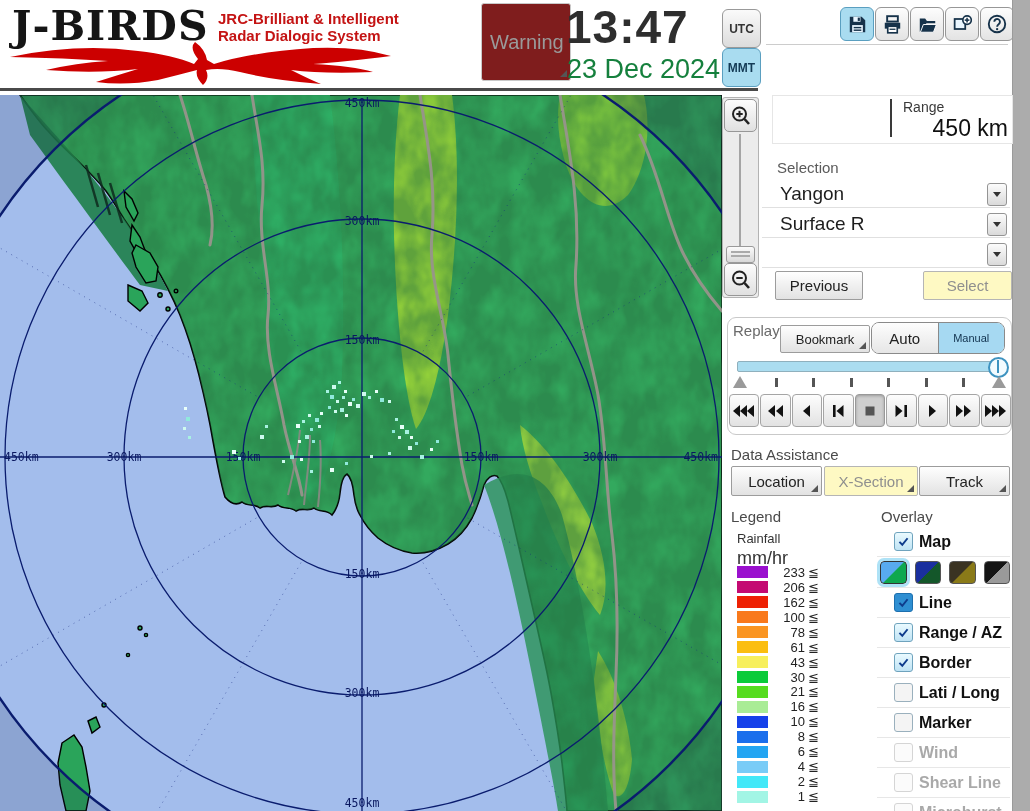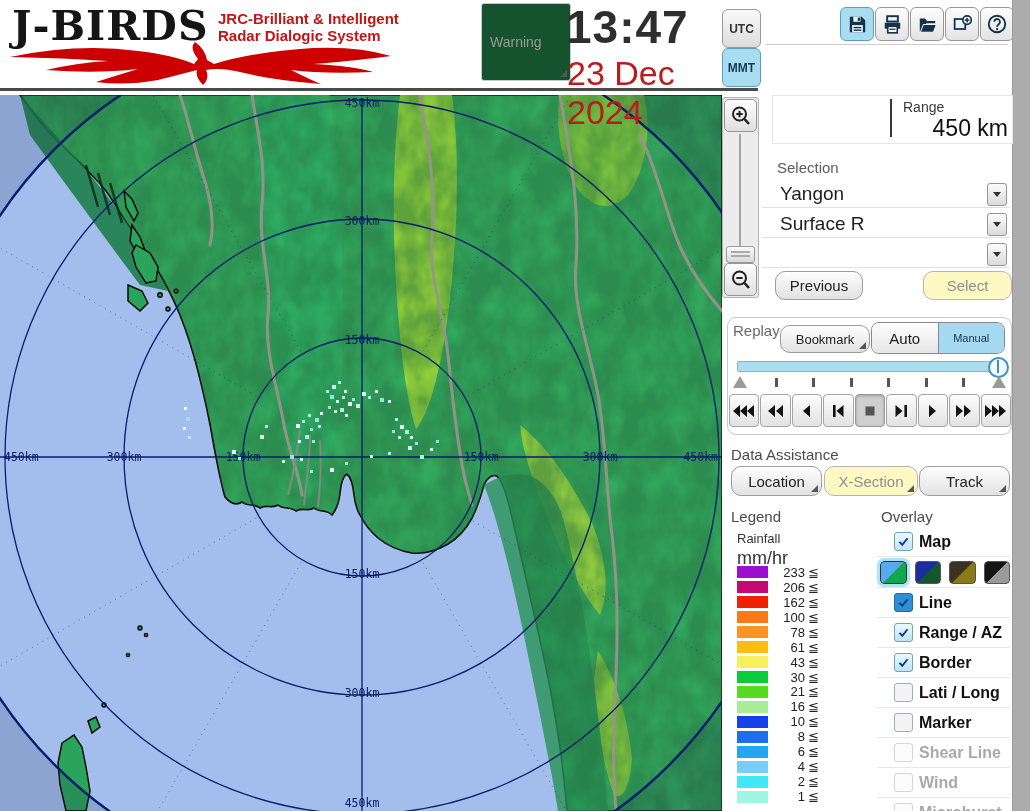--- a/index.html
+++ b/index.html
@@ -7,26 +7,26 @@
        font-family:"Liberation Sans",sans-serif;-webkit-font-smoothing:antialiased;}
   .abs{position:absolute;}
 
   
   #header{left:0;top:0;width:1030px;height:95px;background:#fff;}
   #header-rule{left:0;top:88px;width:758px;height:3px;background:#4a4a4a;}
   #logo-title{left:12px;top:2px;font-family:"DejaVu Serif",serif;font-weight:bold;
               font-size:41px;color:#151515;letter-spacing:1px;}
   #logo-sub{left:218px;top:10px;color:#c41414;font-weight:bold;font-size:15px;line-height:17px;}
   #logo-eagle{left:8px;top:40px;}
-  #warning-btn{left:481px;top:3px;width:80px;height:76px;background:#14532d;border:1px solid #c9c9c9;
-               border-radius:3px;color:#9a9a9a;font-size:14px;display:flex;align-items:center;padding-left:8px;}
+  #warning-btn{left:481px;top:3px;width:80px;height:76px;background:#7f1d1d;border:1px solid #c9c9c9;
+               border-radius:3px;color:#9a9a9a;font-size:20px;display:flex;align-items:center;padding-left:8px;}
   .corner::after{content:"";position:absolute;right:3px;bottom:3px;width:0;height:0;
                  border-left:7px solid transparent;border-bottom:7px solid #555;}
   #clock-time{left:566px;top:0px;width:160px;font-size:46px;font-weight:bold;color:#2e2e2e;letter-spacing:1px;}
-  #clock-date{left:567px;top:54px;width:170px;font-size:34px;color:#b91c1c;}
+  #clock-date{left:567px;top:54px;width:170px;font-size:27px;color:#15803d;}
   .tz-btn{left:722px;width:37px;height:37px;border-radius:6px;border:1px solid #999;
           background:linear-gradient(#fafafa,#dcdcdc);font-size:12px;font-weight:bold;color:#333;
           display:flex;align-items:center;justify-content:center;}
   #tz-utc{top:9px;}
   #tz-mmt{top:48px;background:#a9dcf0;border-color:#5a9fc0;color:#143a55;}
   .tool-btn{top:7px;width:32px;height:32px;border-radius:6px;border:1px solid #979797;
             background:linear-gradient(#fdfdfd,#e3e3e3);display:flex;align-items:center;justify-content:center;}
   .tool-btn.active{background:#a9dcf0;border-color:#5a9fc0;}
   #icons-rule{left:766px;top:44px;width:242px;height:1px;background:#ccc;}
   #panel-collapse{left:1015px;top:16px;width:0;height:0;border-top:6px solid transparent;
@@ -39,21 +39,21 @@
   #range-divider{left:890px;top:99px;width:2px;height:38px;background:#3a3a3a;}
   #range-label{left:903px;top:99px;font-size:14px;color:#3a3a3a;}
   #range-value{left:900px;top:115px;width:108px;font-size:23px;color:#101010;text-align:right;}
   #selection-label{left:777px;top:159px;font-size:15px;color:#5a5a5a;}
   .dd-row{left:762px;width:248px;height:27px;background:#fff;border-bottom:1px solid #e0e0e0;}
   .dd-value{position:absolute;left:18px;top:3px;font-size:19px;color:#1d1d1d;}
   .dd-arrow{position:absolute;right:3px;top:3px;width:18px;height:21px;border:1px solid #949494;border-radius:3px;
             background:linear-gradient(#fcfcfc,#dadada);display:flex;align-items:center;justify-content:center;}
   .dd-arrow i{width:0;height:0;border-left:4px solid transparent;border-right:4px solid transparent;
               border-top:5px solid #333;}
-  .btn{border:1px solid #9c9c9c;border-radius:10px;background:linear-gradient(#fefefe,#e2e2e2);
+  .btn{border:1px solid #9c9c9c;border-radius:2px;background:linear-gradient(#fefefe,#e2e2e2);
        font-size:15px;color:#222;display:flex;align-items:center;justify-content:center;}
   .btn.disabled{background:#fef9c3;border-color:#b5b5b5;color:#8f8f8f;}
   #prev-btn{left:775px;top:271px;width:86px;height:27px;}
   #select-btn{left:923px;top:271px;width:87px;height:27px;}
 
   
   #replay-box{left:727px;top:317px;width:283px;height:116px;border:1px solid #c9c9c9;border-radius:9px;}
   #replay-label{left:733px;top:322px;font-size:15px;color:#6a6a6a;}
   #bookmark-btn{left:780px;top:325px;width:88px;height:26px;font-size:13px;}
   #automanual{left:871px;top:322px;width:132px;height:30px;border:1px solid #8a8a8a;border-radius:8px;
@@ -626,25 +626,25 @@
       <div class="ov-row">
         <span class="cb"></span>
         <span class="ov-text">Lati / Long</span>
       </div>
       <div class="ov-row">
         <span class="cb"></span>
         <span class="ov-text">Marker</span>
       </div>
       <div class="ov-row">
         <span class="cb dis"></span>
+        <span class="ov-text dis">Wind</span>
+      </div>
+      <div class="ov-row">
+        <span class="cb dis"></span>
         <span class="ov-text dis">Shear Line</span>
-      </div>
-      <div class="ov-row">
-        <span class="cb dis"></span>
-        <span class="ov-text dis">Wind</span>
       </div>
       <div class="ov-row">
         <span class="cb dis"></span>
         <span class="ov-text dis">Microburst</span>
       </div>
     </div>
 
 </div>
 
 </body></html>

